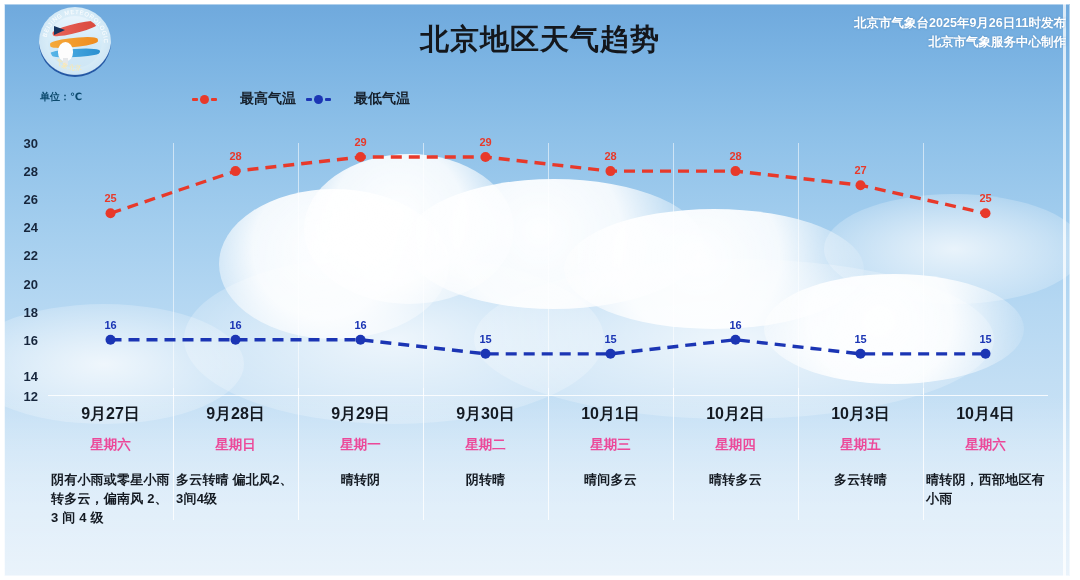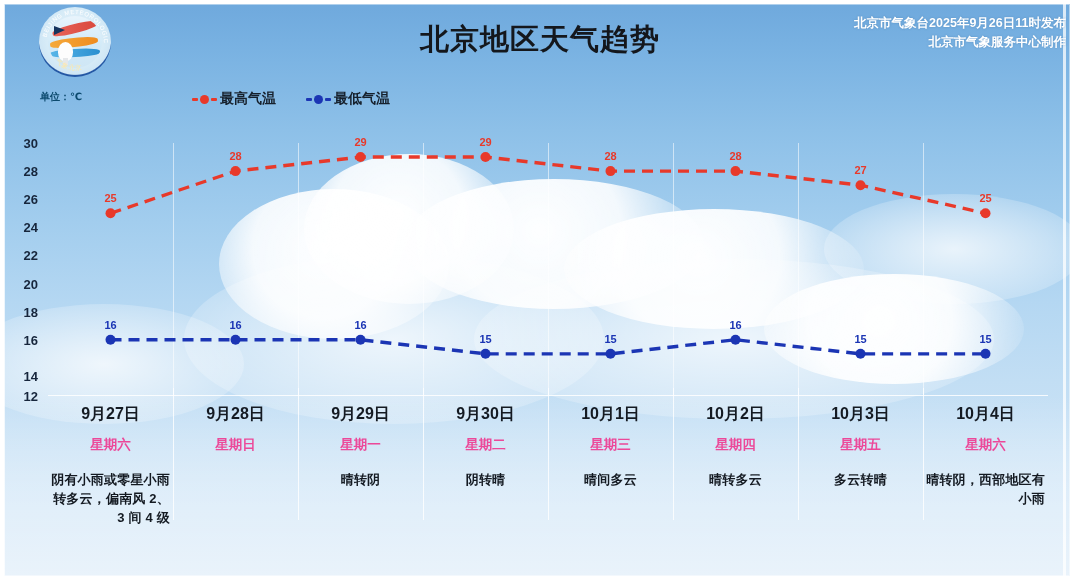--- a/index.html
+++ b/index.html
@@ -136,20 +136,21 @@
   }
   .legend-item {
     position: absolute;
     top: 90px;
     display: flex;
     align-items: center;
     font-size: 14px;
     font-weight: bold;
     color: #16202c;
     white-space: nowrap;
+    gap: 20px;
   }
   .legend-high { left: 192px; }
   .legend-low  { left: 306px; }
   .legend-mark {
     display: inline-flex;
     align-items: center;
     margin-right: 3px;
   }
   .legend-mark .seg {
     display: inline-block;
@@ -250,21 +251,21 @@
   .tday {
     font-size: 13.5px;
     font-weight: bold;
     color: #ec4899;
     margin-bottom: 16px;
   }
   .tdesc {
     font-size: 13px;
     font-weight: bold;
     color: #141a22;
-    text-align: right;
+    text-align: left;
     line-height: 19px;
     padding: 0 3px;
     letter-spacing: 0.2px;
   }
 </style>
 </head>
 <body>
 
 <div id="stage">
 
@@ -399,20 +400,21 @@
 
   <div class="table" id="forecast-table">
       <div class="tcol">
         <div class="tdate">9月27日</div>
         <div class="tday">星期六</div>
         <div class="tdesc">阴有小雨或零星小雨转多云，偏南风 2、3 间 4 级</div>
       </div>
       <div class="tcol">
         <div class="tdate">9月28日</div>
         <div class="tday">星期日</div>
+        <div class="tdesc">多云转晴 偏北风2、3间4级</div>
       </div>
       <div class="tcol">
         <div class="tdate">9月29日</div>
         <div class="tday">星期一</div>
         <div class="tdesc">晴转阴</div>
       </div>
       <div class="tcol">
         <div class="tdate">9月30日</div>
         <div class="tday">星期二</div>
         <div class="tdesc">阴转晴</div>

